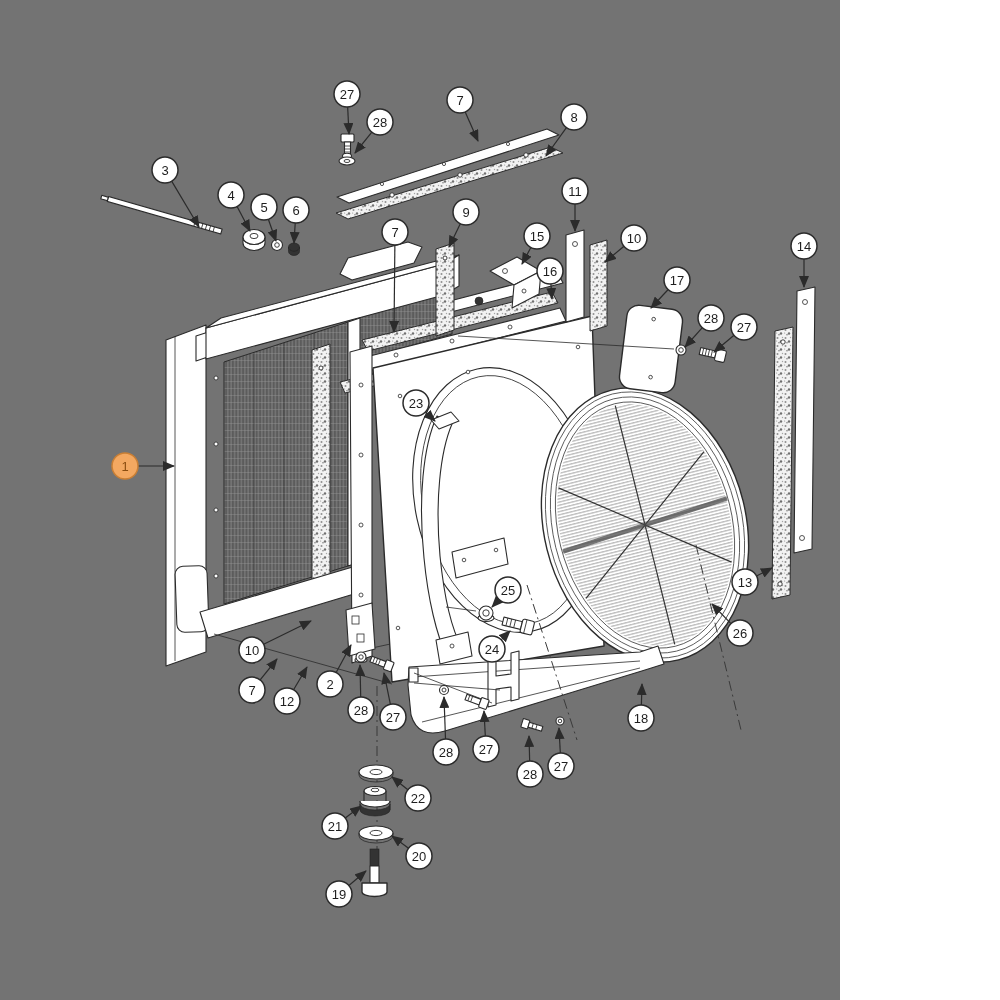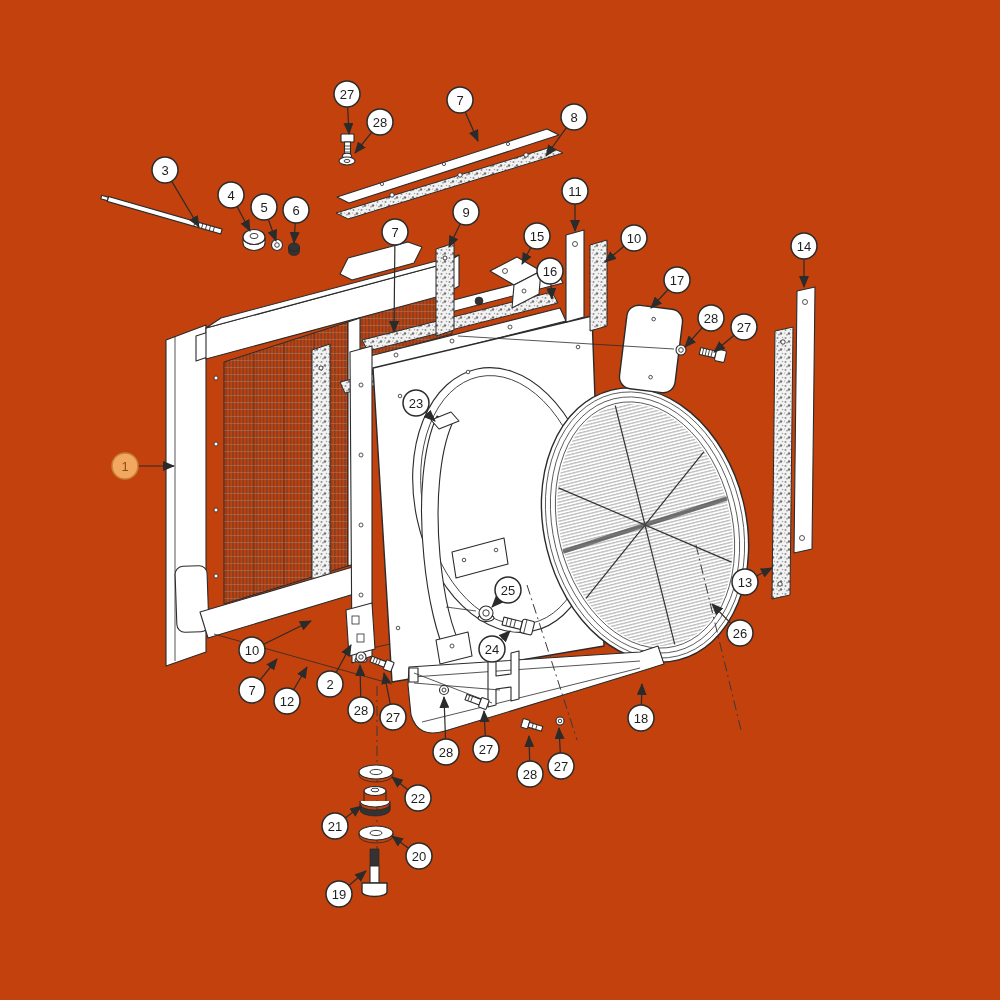--- a/index.html
+++ b/index.html
@@ -1,17 +1,17 @@
 <!DOCTYPE html>
 <html style="--hl-fill: #f3a861; --hl-stroke: #c97f35; --hl-text: #8a4d10;"><head>
 <meta charset="utf-8">
 <title>Parts Diagram</title>
 <style>
   html,body { margin:0; padding:0; background:#ffffff; }
-  .stage { position:relative; width:1000px; height:1000px; background:#c2410c; overflow:hidden; }
+  .stage { position:relative; width:840px; height:1000px; background:#737373; overflow:hidden; }
   svg { display:block; }
 
   
   .fw   { fill:#ffffff; stroke:#2b2b2b; stroke-width:1.1; stroke-linejoin:round; }
   .fw2  { fill:#ffffff; stroke:#2b2b2b; stroke-width:1.4; stroke-linejoin:round; }
   .ln   { fill:none;    stroke:#2b2b2b; stroke-width:1.1; stroke-linecap:round; stroke-linejoin:round; }
   .lnt  { fill:none;    stroke:#2b2b2b; stroke-width:0.8; }
   .stip { fill:url(#stipple); stroke:#2b2b2b; stroke-width:1; stroke-linejoin:round; }
   .fins { fill:url(#fins);    stroke:#2b2b2b; stroke-width:1; stroke-linejoin:round; }
   .hole { fill:#ffffff; stroke:#2b2b2b; stroke-width:0.9; }

